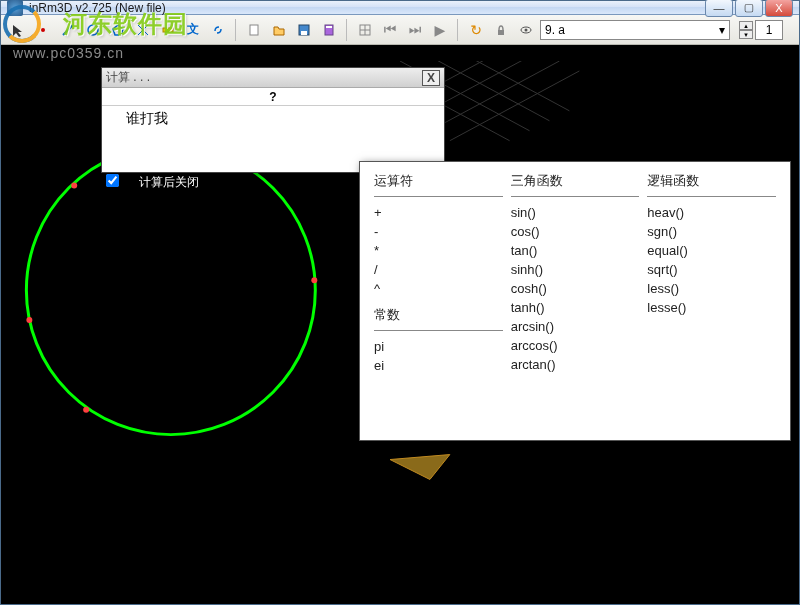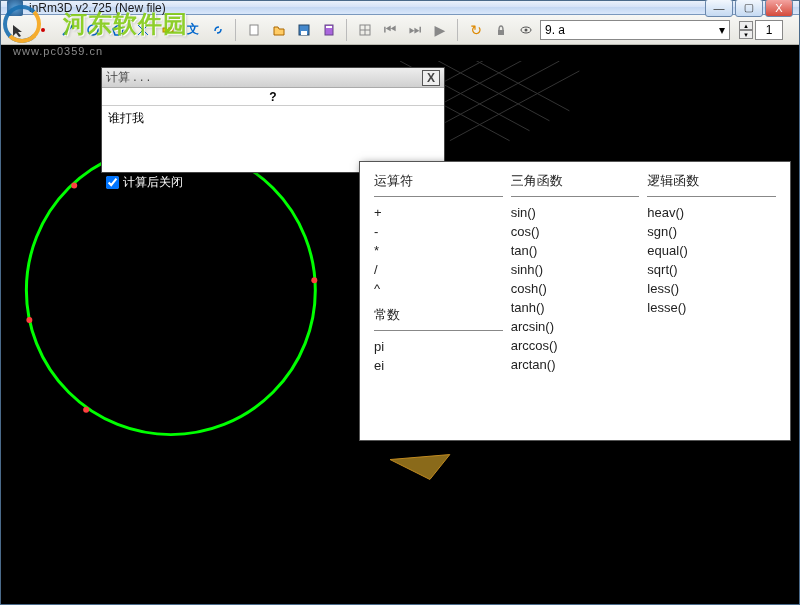--- a/index.html
+++ b/index.html
@@ -25,34 +25,34 @@
 .tb-spin-btns span { width:14px; height:9px; border:1px solid #888; background:#eee; font-size:7px; line-height:7px; text-align:center; cursor:pointer; }
 .tb-spin-val { width:28px; height:20px; border:1px solid #888; background:#fff; font-size:12px; text-align:center; line-height:18px; }
 
 
 .watermark { position:absolute; top:2px; left:0; display:flex; align-items:center; z-index:50; opacity:0.9; pointer-events:none; }
 .watermark .logo { width:42px; height:42px; position:relative; }
 .watermark .ring { position:absolute; border-radius:50%; }
 .watermark .r1 { width:38px; height:38px; border:4px solid #1a6fb0; top:2px; left:2px; border-right-color:transparent; }
 .watermark .r2 { width:38px; height:38px; border:4px solid #f7a61a; top:2px; left:2px; border-left-color:transparent; border-top-color:transparent; }
 .watermark .txt { font-size:24px; font-weight:bold; color:#84cc16; letter-spacing:1px; text-shadow:1px 1px 0 #fff, 2px 2px 3px rgba(0,0,0,0.2); margin-left:20px; }
-.watermark .sub { position:absolute; top:42px; left:12px; font-size:11px; color:#9a9a9a; letter-spacing:1px; }
+.watermark .sub { position:absolute; top:42px; left:12px; font-size:14px; color:#9a9a9a; letter-spacing:1px; }
 
 
 .canvas { position:absolute; top:60px; left:0; right:0; bottom:0; background:#000; }
 .canvas svg { width:100%; height:100%; }
 
 
 .dlg { position:absolute; top:66px; left:100px; width:344px; background:#fff; border:1px solid #444; box-shadow:2px 2px 6px rgba(0,0,0,0.4); z-index:20; }
 .dlg-title { height:20px; background:linear-gradient(#eee,#d0d0d0); display:flex; align-items:center; padding:0 4px; font-size:12px; color:#444; border-bottom:1px solid #aaa; }
 .dlg-title span:first-child { flex:1; }
 .dlg-close { width:18px; height:16px; border:1px solid #555; background:#eee; font-weight:bold; font-size:12px; text-align:center; line-height:14px; cursor:pointer; }
 .dlg-help { height:18px; text-align:center; font-size:12px; font-weight:bold; border-bottom:1px solid #ccc; line-height:18px; cursor:pointer; }
-.dlg-input { width:100%; height:62px; border:none; padding:4px 6px; font-size:12px; resize:none; outline:none; font-family:inherit; }
-.dlg-check { position:absolute; top:104px; left:0; font-size:12px; color:#fff; display:flex; align-items:center; gap:4px; padding:2px 4px; }
+.dlg-input { width:100%; height:62px; border:none; padding:4px 24px; font-size:14px; resize:none; outline:none; font-family:inherit; }
+.dlg-check { position:absolute; top:104px; left:0; font-size:12px; color:#fff; display:flex; align-items:flex-start; gap:20px; padding:2px 4px; }
 .dlg-check input { width:13px; height:13px; }
 
 
 .fnpanel { position:absolute; top:160px; left:358px; width:432px; height:280px; background:#fff; border:1px solid #555; box-shadow:2px 2px 8px rgba(0,0,0,0.5); z-index:20; padding:10px 14px; }
 .fn-cols { display:flex; gap:8px; }
 .fn-col { flex:1; font-size:13px; color:#222; }
 .fn-col-h { font-size:13px; margin-bottom:4px; padding-bottom:2px; }
 .fn-col hr { border:none; border-top:1px solid #888; margin:2px 0 6px; }
 .fn-col .item { padding:2px 0; cursor:pointer; }
 .fn-col .sec-h { margin-top:8px; }

